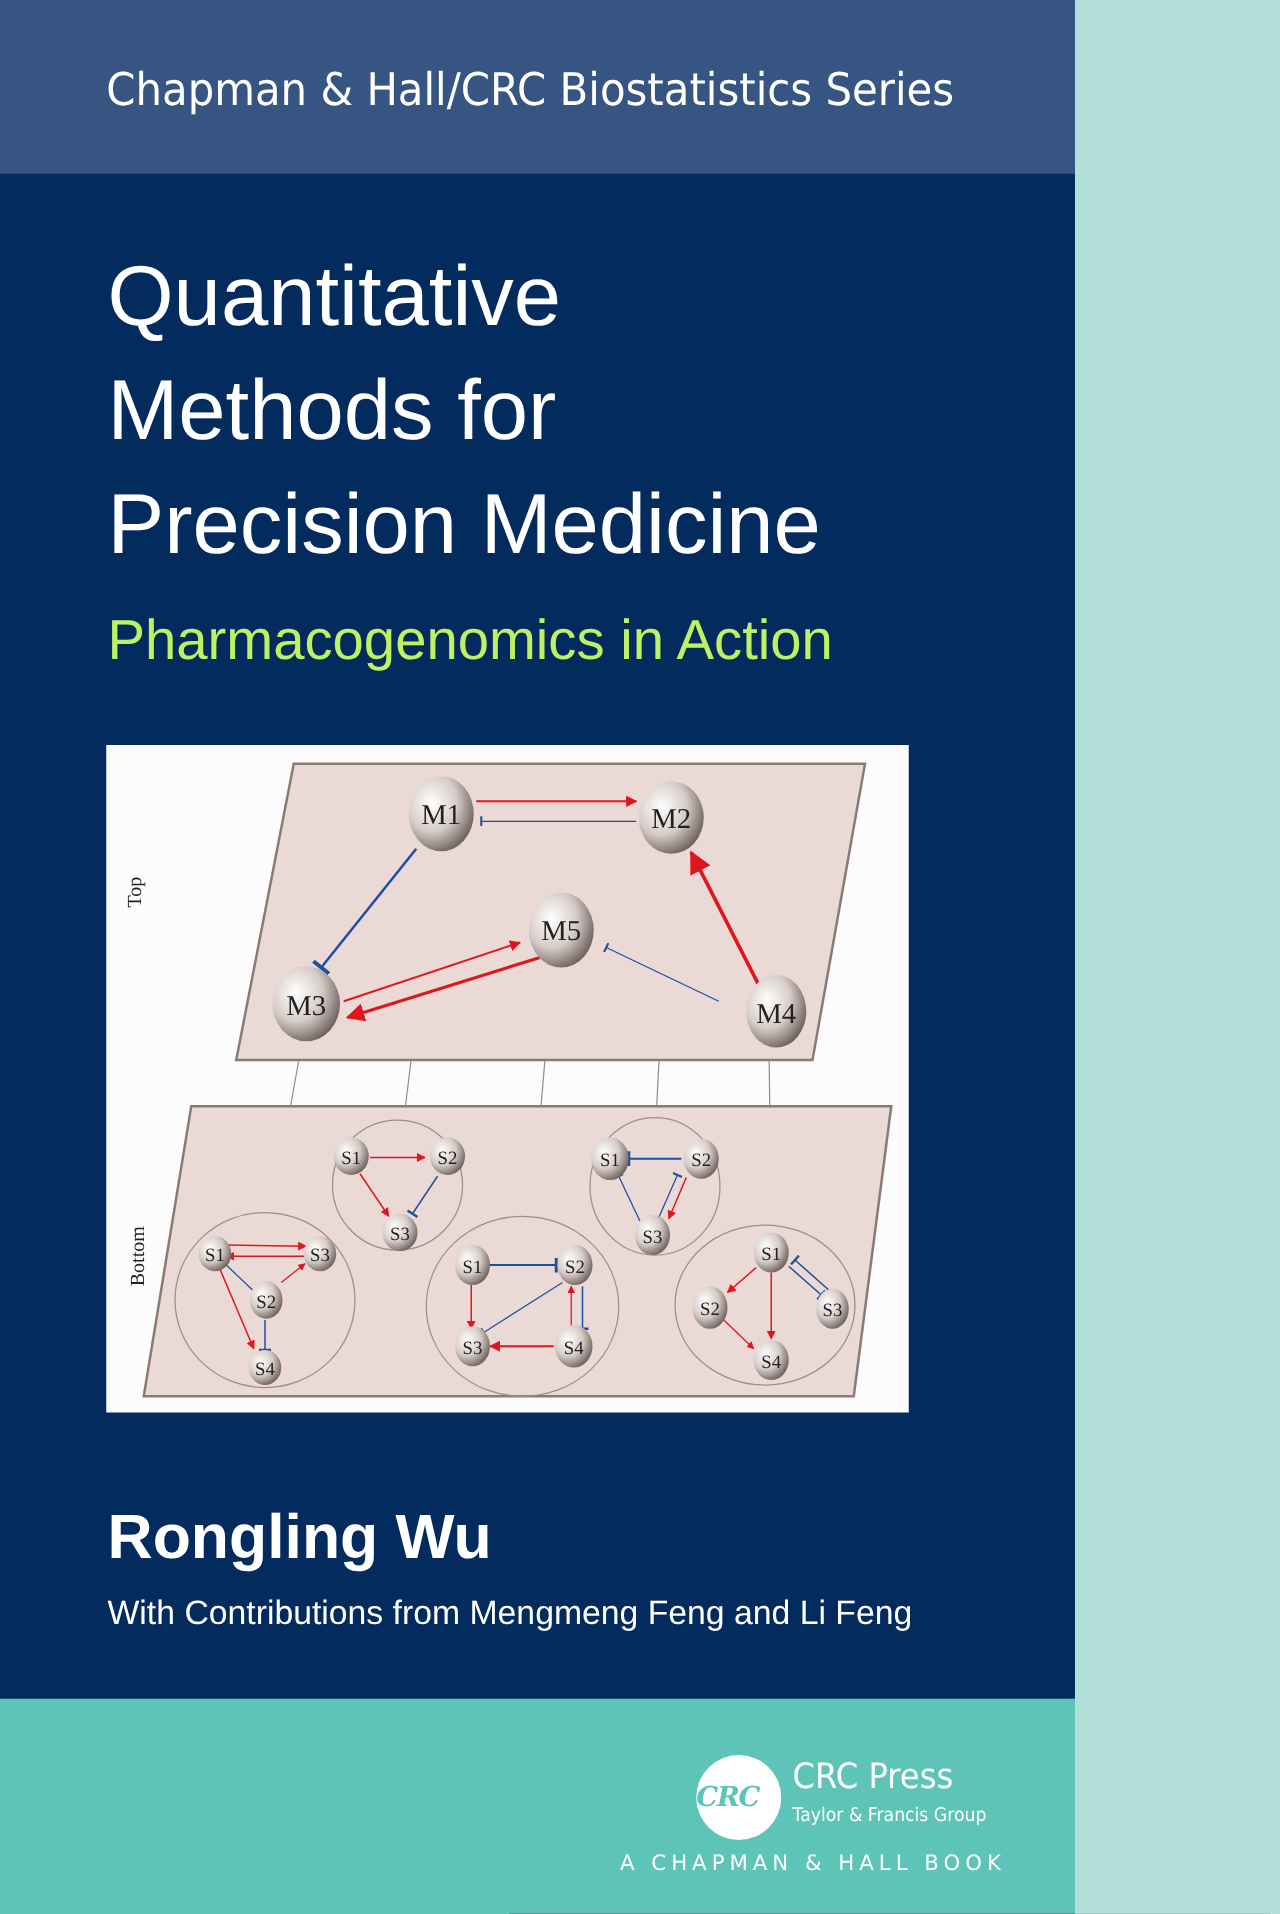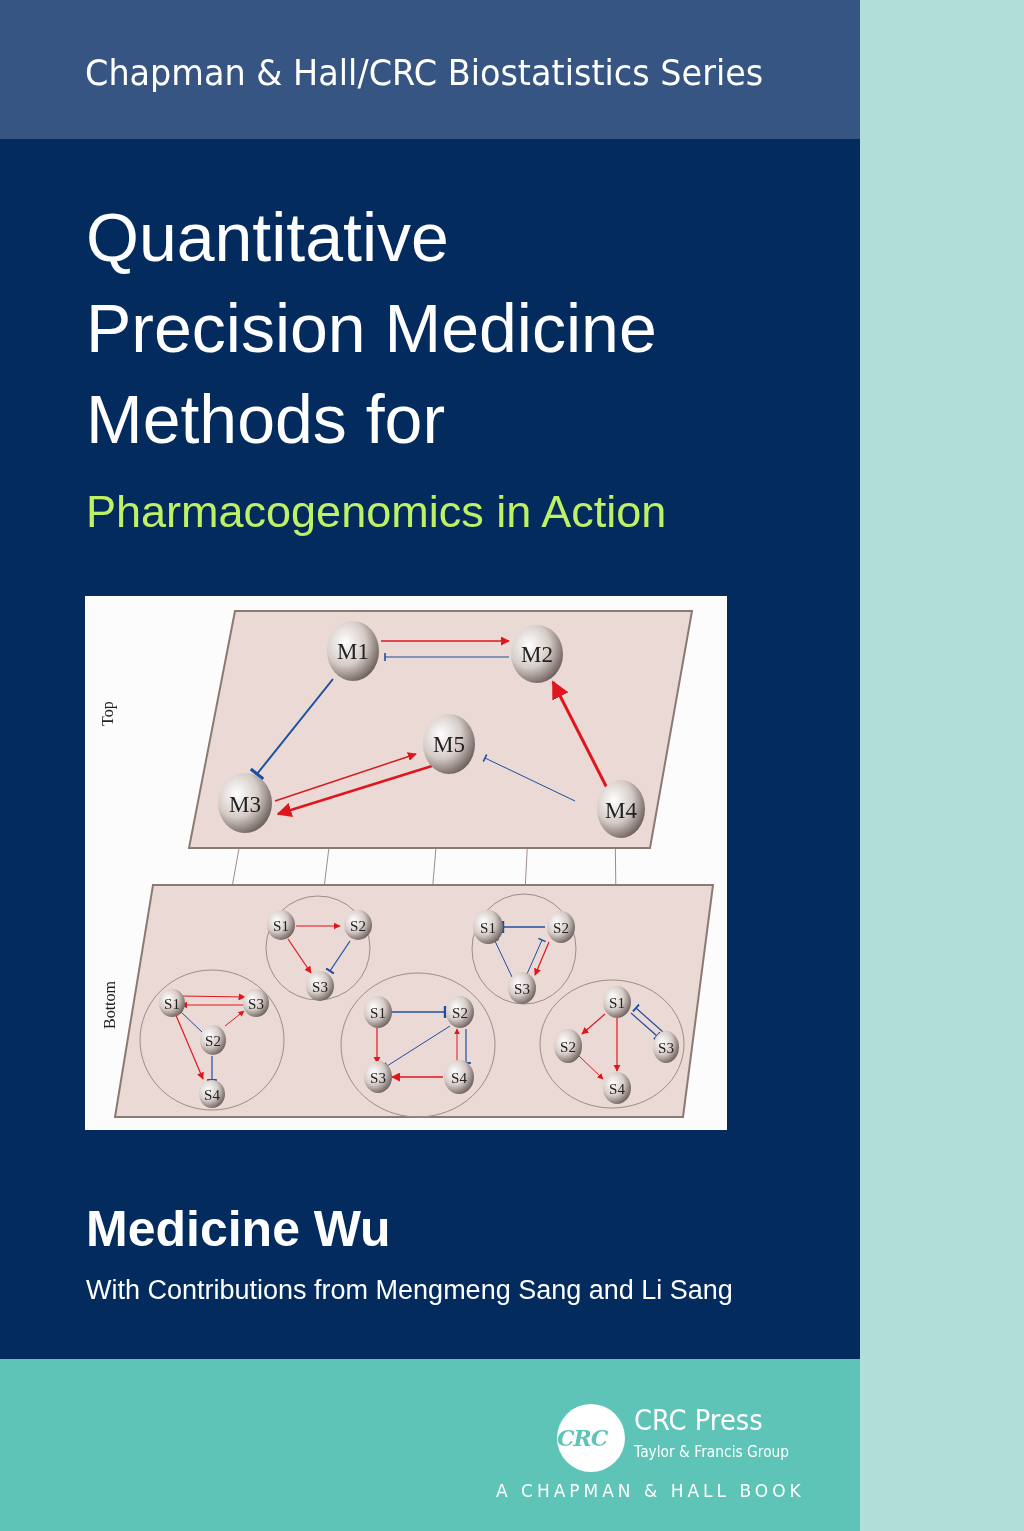--- a/index.html
+++ b/index.html
@@ -25,22 +25,22 @@
 </head>
 <body>
 
 <div class="cover">
   <div class="series-bar">
     <div class="series-text">Chapman &amp; Hall/CRC Biostatistics Series</div>
   </div>
 
   <div class="title">
     <div>Quantitative</div>
+    <div>Methods for</div>
     <div>Precision Medicine</div>
-    <div>Methods for</div>
   </div>
   <div class="subtitle">Pharmacogenomics in Action</div>
 
   <div class="figure">
     <svg width="642" height="534" viewBox="0 0 642 534" xmlns="http://www.w3.org/2000/svg">
       <defs>
         <radialGradient id="ball" cx="35%" cy="35%" r="70%">
           <stop offset="0%" stop-color="#ffffff"></stop>
           <stop offset="55%" stop-color="#d6ccc8"></stop>
           <stop offset="100%" stop-color="#6f625e"></stop>
@@ -165,22 +165,22 @@
           <ellipse cx="532" cy="492" rx="14" ry="16" fill="url(#ball)"></ellipse>
           <text class="node-label" x="532" y="412" font-size="15" text-anchor="middle">S1</text>
           <text class="node-label" x="483" y="456" font-size="15" text-anchor="middle">S2</text>
           <text class="node-label" x="581" y="457" font-size="15" text-anchor="middle">S3</text>
           <text class="node-label" x="532" y="498" font-size="15" text-anchor="middle">S4</text>
         </g>
       </g>
     </svg>
   </div>
 
-  <div class="author">Medicine Wu</div>
-  <div class="contrib">With Contributions from Mengmeng Sang and Li Sang</div>
+  <div class="author">Rongling Wu</div>
+  <div class="contrib">With Contributions from Mengmeng Feng and Li Feng</div>
 
   <div class="footer-bar"></div>
   <div class="crc-logo">
     <span>CRC</span>
   </div>
   <div class="publisher">CRC Press</div>
   <div class="publisher-sub">Taylor &amp; Francis Group</div>
   <div class="imprint">A CHAPMAN &amp; HALL BOOK</div>
 </div>
 

